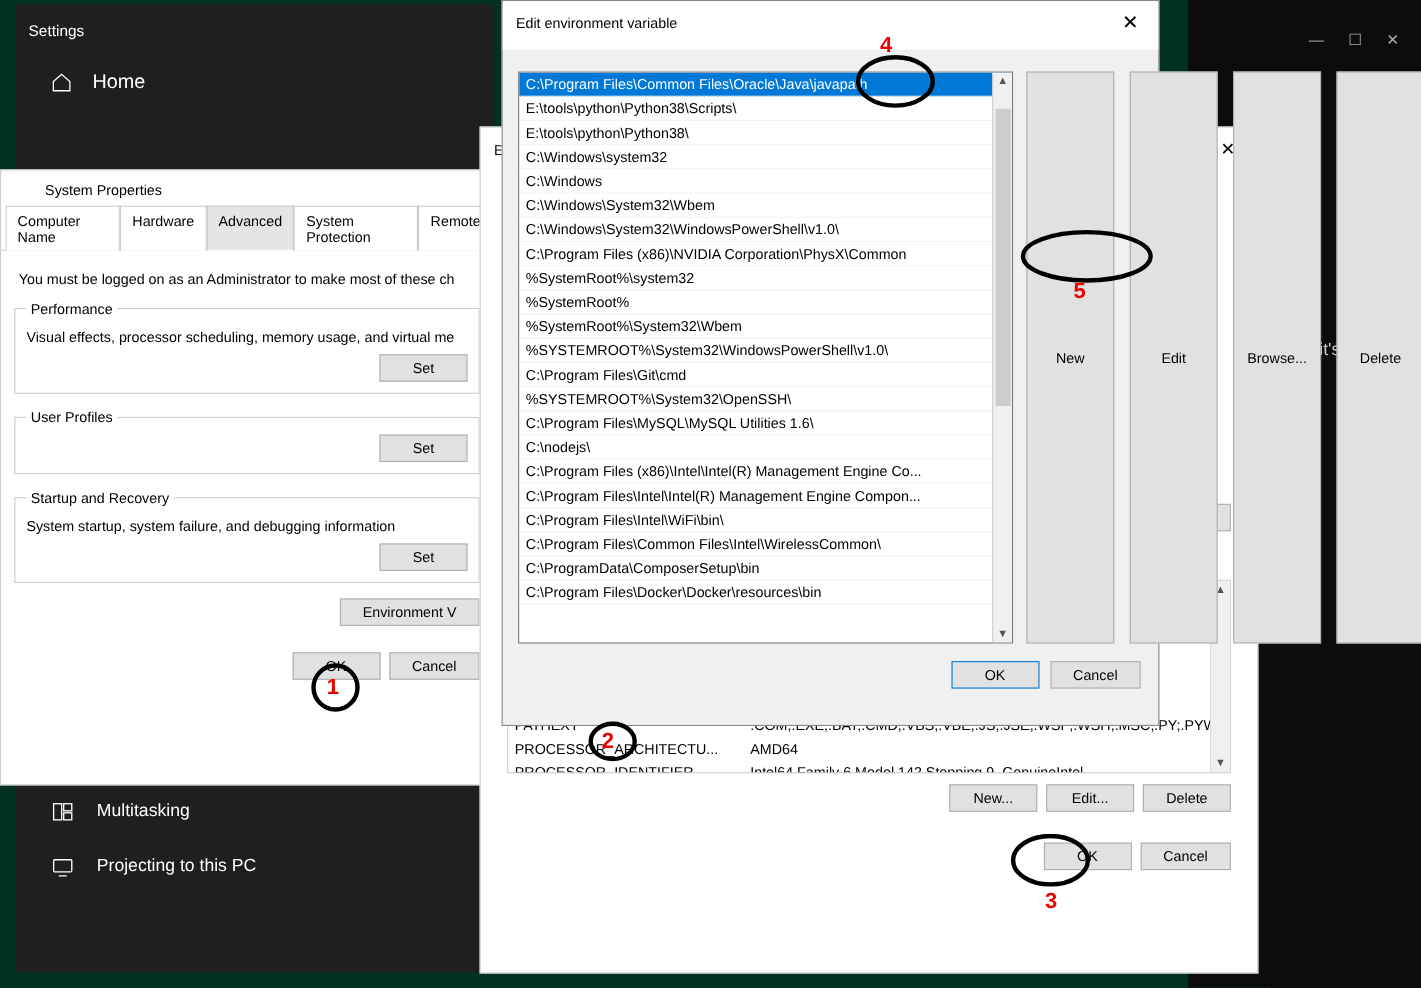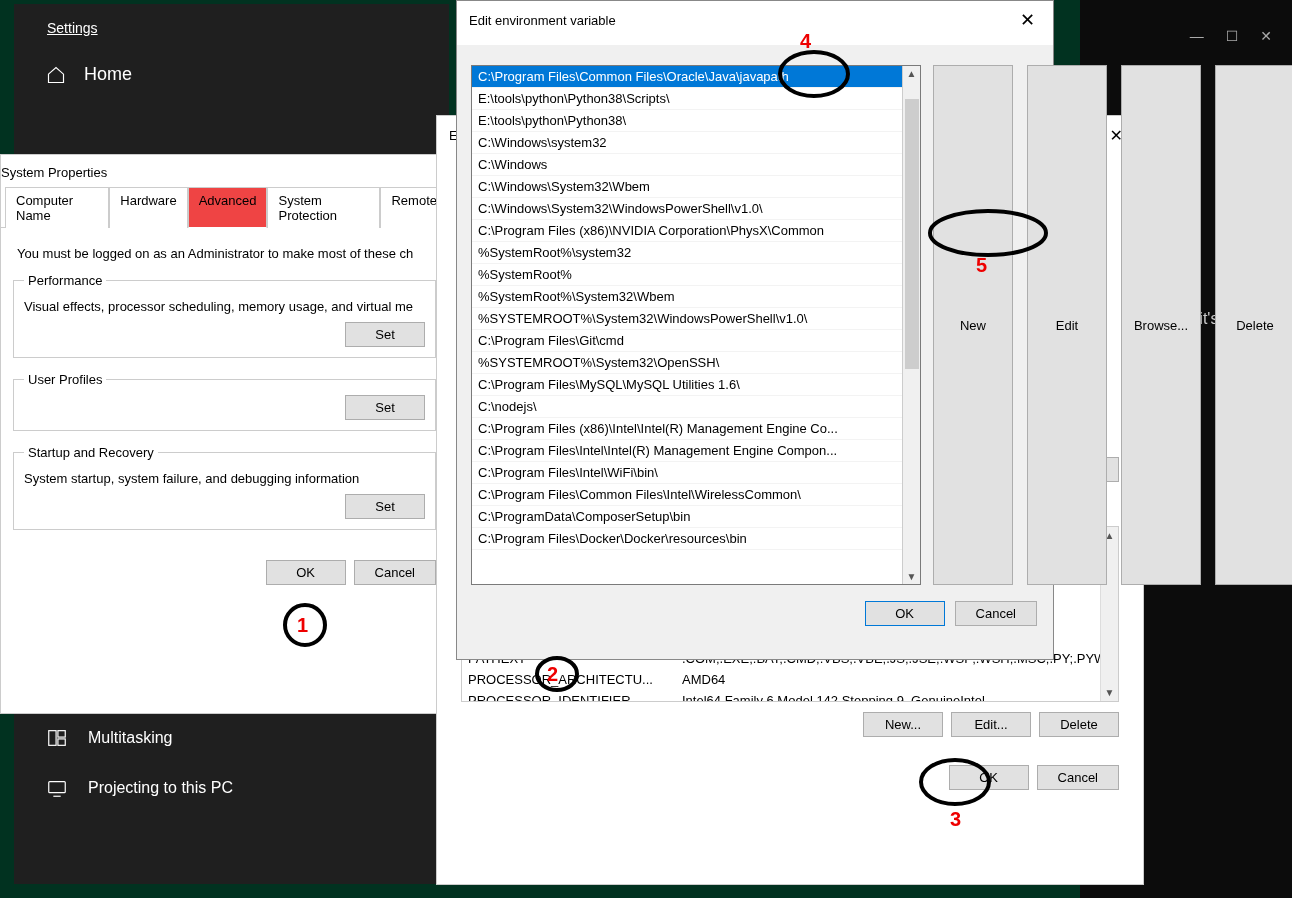--- a/index.html
+++ b/index.html
@@ -6,34 +6,34 @@
   body { margin:0; width:1292px; height:898px; background:#013220; overflow:hidden; position:relative; }
 
   
   .dark-bg { position:absolute; left:1080px; top:0; right:0; bottom:0; background:#0c0c0c; }
   .dark-text { position:absolute; left:1150px; top:310px; color:#ccc; font-size:16px;margin-left:28px; }
   .win-frame { position:absolute; left:1080px; right:0; top:20px; height:32px; background:#0c0c0c; display:flex; justify-content:flex-end; align-items:center; gap:22px; padding-right:20px; }
   .win-frame span { color:#aaa; font-size:14px; }
 
   
   .settings { position:absolute; left:14px; top:4px; width:435px; height:880px; background:#1f1f1f; color:#fff; }
-  .settings-header { font-size:14px; padding:16px 20px 10px 33px;text-decoration:underline; }
+  .settings-header { font-size:14px; padding:16px 20px 10px 12px; }
   .settings-home { display:flex; align-items:center; gap:18px; font-size:18px; padding:18px 22px 16px 32px; }
   .settings-home svg { width:20px; height:20px; stroke:#fff; fill:none; stroke-width:1.4; }
   .settings-item { display:flex; align-items:center; gap:20px; font-size:16px; padding:14px 24px 14px 32px; }
   .settings-item svg { width:22px; height:22px; stroke:#fff; fill:none; stroke-width:1.3; }
   .settings-gap { height:570px; }
   .settings-tablet { padding-top:6px; color:#ddd; }
 
   
   .sysprops { position:absolute; left:0; top:154px; width:449px; height:560px; background:#fff; color:#000; border:1px solid #ccc; font-size:13px; }
-  .sysprops-title { padding:10px 0 6px; font-size:13px; }
+  .sysprops-title { padding:10px 16px 6px; font-size:13px;margin-left:24px; }
   .tabstrip { display:flex; border-bottom:1px solid #ccc; padding-left:4px; gap:0; }
   .tab { padding:5px 10px; border:1px solid #ccc; border-bottom:none; position:relative; top:1px; background:#fff; font-size:13px; }
-  .tab.active { background:#ef4444; z-index:2; border-bottom:1px solid #fff; }
+  .tab.active { background:#e5e5e5; z-index:2; border-bottom:1px solid #fff; }
   .sysprops-body { padding:10px 12px; }
   .infotext { margin:8px 2px 12px 4px; }
   fieldset.group { border:1px solid #ccc; margin:6px 0 14px; padding:8px 10px 10px; }
   fieldset.group legend { font-size:13px; padding:0 4px; }
   .group-desc { font-size:13px; margin:3px 0 8px; }
   .group-btnrow { display:flex; justify-content:flex-end; }
   .btn { background:#e1e1e1; border:1px solid #adadad; padding:4px 20px; font-size:13px; min-width:80px; cursor:pointer; text-align:center;}
   .sysprops-footer { display:flex; justify-content:flex-end; gap:8px; padding:6px 12px 10px; }
   .envbtn-row { display:flex; justify-content:flex-end; margin:4px 0 8px; }
 
@@ -145,20 +145,23 @@
     </fieldset>
 
     <fieldset class="group">
       <legend>Startup and Recovery</legend>
       <div class="group-desc">System startup, system failure, and debugging information</div>
       <div class="group-btnrow">
           <button class="btn">Set</button>
         </div>
     </fieldset>
 
+    <div class="envbtn-row">
+      <button class="btn">Environment V</button>
+    </div>
   </div>
   <div class="sysprops-footer">
     <button class="btn">OK</button>
     <button class="btn">Cancel</button>
   </div>
 </div>
 
 <div class="envwin">
   <div class="envwin-title">
     <span>E</span>

